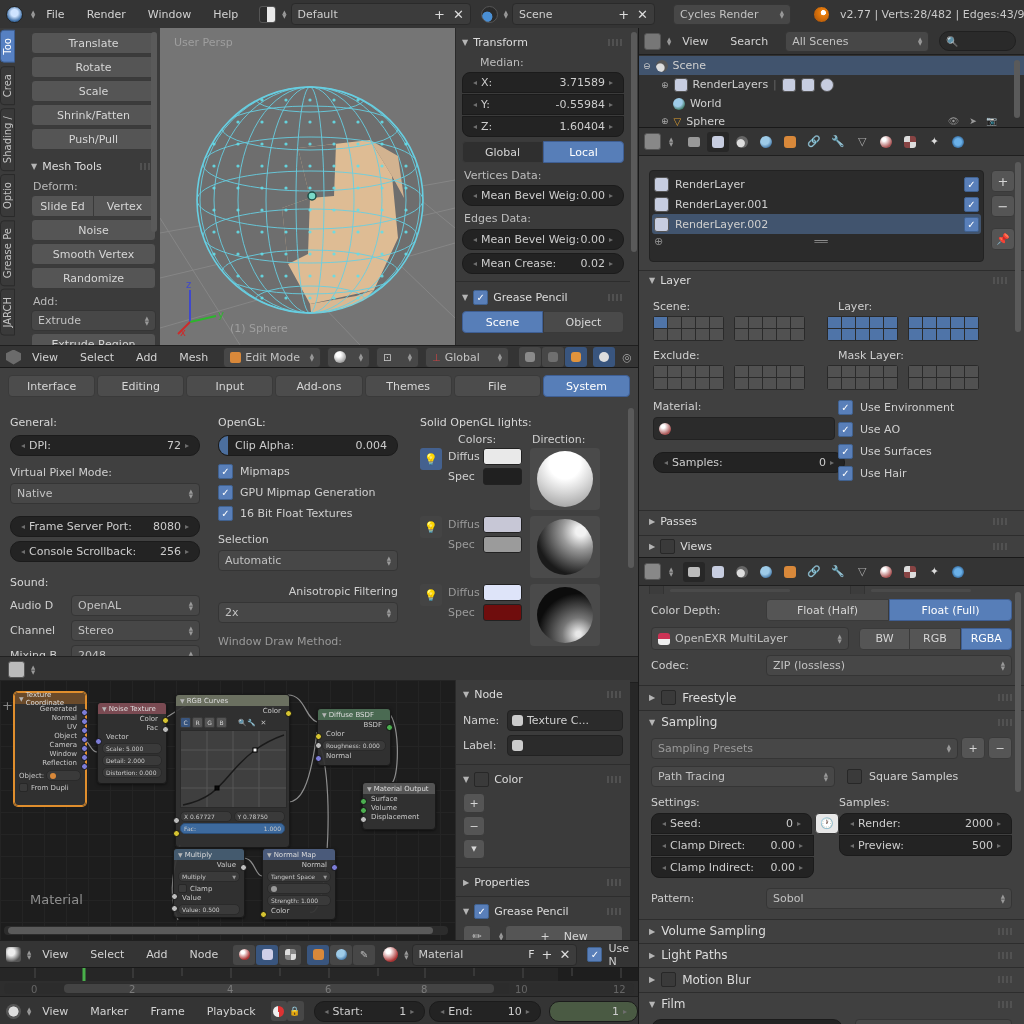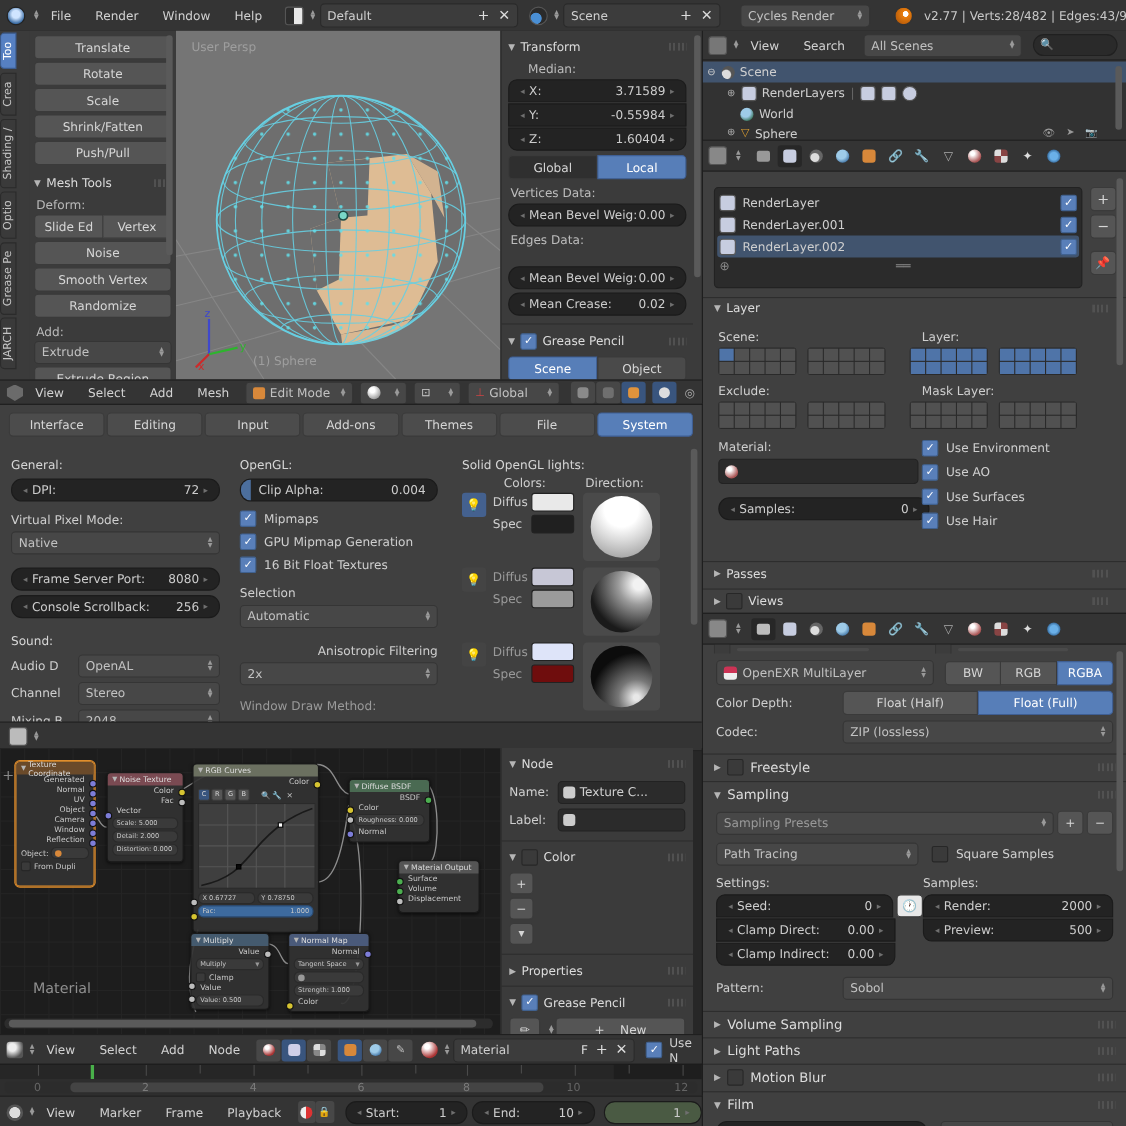--- a/index.html
+++ b/index.html
@@ -267,21 +267,21 @@
       <div class="pill" style="margin-bottom:6px;">
         <span class="row" style="gap:4px;">
             <span class="arr">◂</span>
             <span>Mean Bevel Weig:</span>
           </span>
         <span class="row" style="gap:4px;">
             <span>0.00</span>
             <span class="arr">▸</span>
           </span>
       </div>
-      <div style="color:#bdbdbd;margin:0 0 17px 2px;">Edges Data:</div>
+      <div style="color:#bdbdbd;margin:0 0 4px 2px;">Edges Data:</div>
       <div class="pill" style="margin-bottom:3px;">
         <span class="row" style="gap:4px;">
             <span class="arr">◂</span>
             <span>Mean Bevel Weig:</span>
           </span>
         <span class="row" style="gap:4px;">
             <span>0.00</span>
             <span class="arr">▸</span>
           </span>
       </div>
@@ -1312,42 +1312,42 @@
         </span>
     </div>
 
     <div class="row" style="height:8px;margin:0 10px;overflow:hidden;opacity:.5;">
       <span class="chk" style="margin-right:6px;"></span>
         <span style="width:120px;background:#555;height:3px;border-radius:2px;"></span>
       <span class="chk" style="margin:0 6px 0 60px;"></span>
         <span style="width:100px;background:#555;height:3px;border-radius:2px;"></span>
     </div>
 
+    <div class="row" style="margin:5px 12px 0 12px;">
+      <span style="width:115px;">Color Depth:</span>
+      <div class="row" style="flex:1;">
+        <div class="btn" style="flex:1;border-radius:4px 0 0 4px;">Float (Half)</div>
+        <div class="btn sel" style="flex:1;border-radius:0 4px 4px 0;">Float (Full)</div>
+      </div>
+    </div>
     <div class="row" style="margin:6px 12px 0 12px;gap:10px;">
       <div class="drop" style="flex:1.2;height:21px;">
         <span class="row" style="gap:5px;">
             <span class="ic" style="width:12px;height:12px;background:linear-gradient(#c35 50%,#eee 50%);"></span>
             <span>OpenEXR MultiLayer</span>
           </span>
         <span class="updn">
             <span>▲</span>
             <span>▼</span>
           </span>
       </div>
       <div class="row" style="flex:1;">
         <div class="btn" style="flex:1;border-radius:4px 0 0 4px;">BW</div>
         <div class="btn" style="flex:1;border-radius:0;border-left:none;">RGB</div>
         <div class="btn sel" style="flex:1;border-radius:0 4px 4px 0;">RGBA</div>
-      </div>
-    </div>
-    <div class="row" style="margin:5px 12px 0 12px;">
-      <span style="width:115px;">Color Depth:</span>
-      <div class="row" style="flex:1;">
-        <div class="btn" style="flex:1;border-radius:4px 0 0 4px;">Float (Half)</div>
-        <div class="btn sel" style="flex:1;border-radius:0 4px 4px 0;">Float (Full)</div>
       </div>
     </div>
     <div class="row" style="margin:5px 12px 0 12px;">
       <span style="width:115px;">Codec:</span>
       <div class="drop" style="flex:1;">
         <span>ZIP (lossless)</span>
         <span class="updn">
             <span>▲</span>
             <span>▼</span>
           </span>

